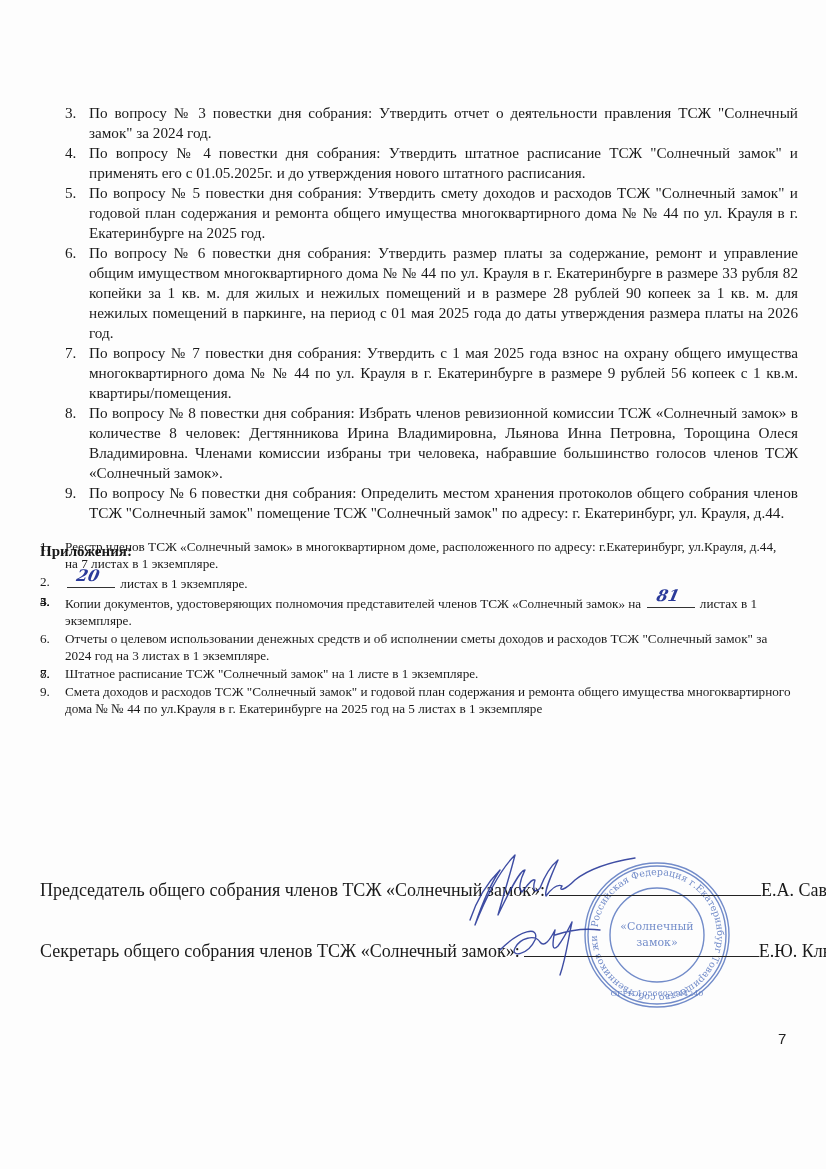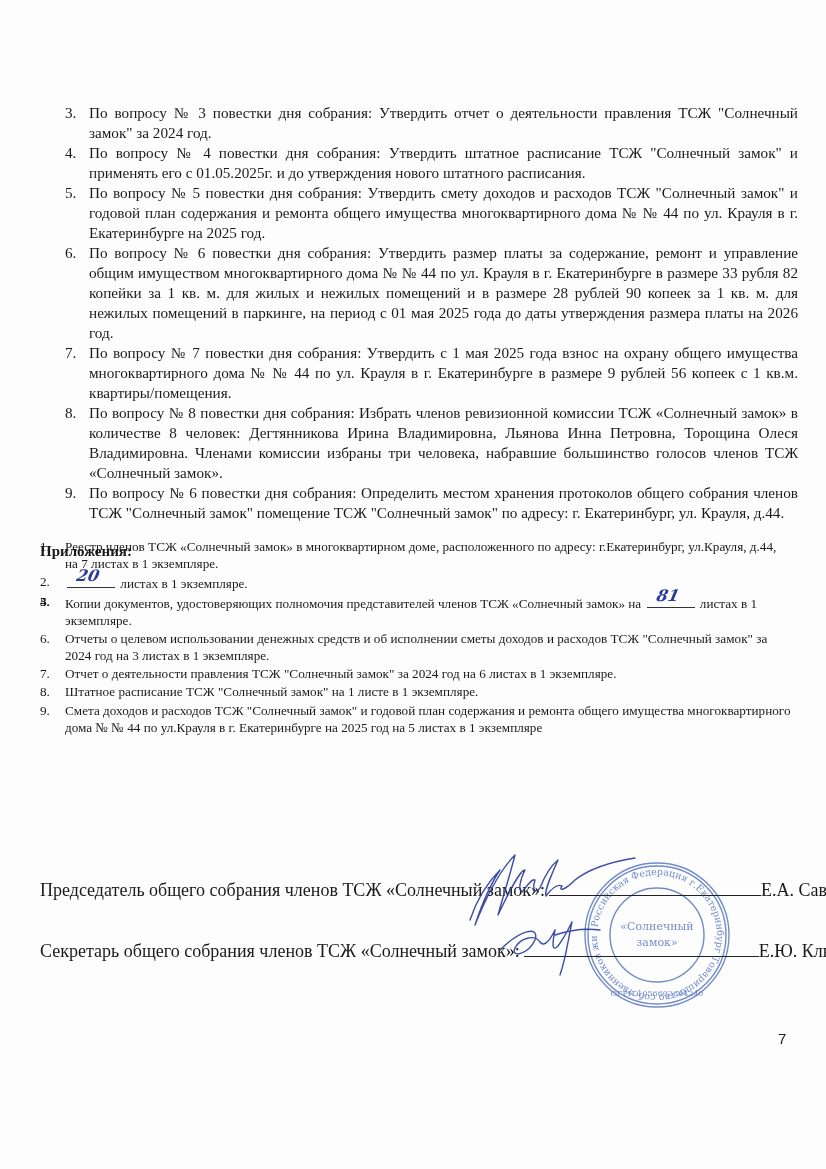--- a/index.html
+++ b/index.html
@@ -52,21 +52,21 @@
 
   <p class="annex-title">Приложения:</p>
 
   <ol class="annexes">
     <li><span class="num">1.</span><span>Реестр членов ТСЖ «Солнечный замок» в многоквартирном доме, расположенного по адресу: г.Екатеринбург, ул.Крауля, д.44, на 7 листах в 1 экземпляре.</span></li>
     <li><span class="num">2.</span> <span class="hw-blank"><span class="hw">20</span></span> <span>листах в 1 экземпляре.</span></li>
     <li><span class="num">3.</span></li>
     <li><span class="num">4.</span></li>
     <li><span class="num">5.</span><span>Копии документов, удостоверяющих полномочия представителей членов ТСЖ «Солнечный замок» на</span> <span class="hw-blank"><span class="hw">81</span></span> <span>листах в 1 экземпляре.</span></li>
     <li><span class="num">6.</span><span>Отчеты о целевом использовании денежных средств и об исполнении сметы доходов и расходов ТСЖ "Солнечный замок" за 2024 год на 3 листах в 1 экземпляре.</span></li>
-    <li><span class="num">7.</span><span>Отчет о деятельности правления ТСЖ "Солнечный замок" за 2024 год на 6 листах в 1 экземпляре.</span></li>
+    <li><span class="num">7.</span></li>
     <li><span class="num">8.</span><span>Штатное расписание ТСЖ "Солнечный замок"  на 1 листе в 1 экземпляре.</span></li>
     <li><span class="num">9.</span><span>Смета доходов и расходов ТСЖ "Солнечный замок" и годовой план содержания и ремонта общего имущества многоквартирного дома № № 44 по ул.Крауля в г. Екатеринбурге на 2025 год на 5 листах в 1 экземпляре</span></li>
   </ol>
 
   <svg class="stamp" viewBox="0 0 150 150">
     <defs>
       <path id="ringPath" d="M 75,75 m -60,0 a 60,60 0 1,1 120,0 a 60,60 0 1,1 -120,0"></path>
     </defs>
     <g fill="none" stroke="#5a78c0" stroke-width="1.4" opacity="0.85">
       <circle cx="75" cy="75" r="72"></circle>

